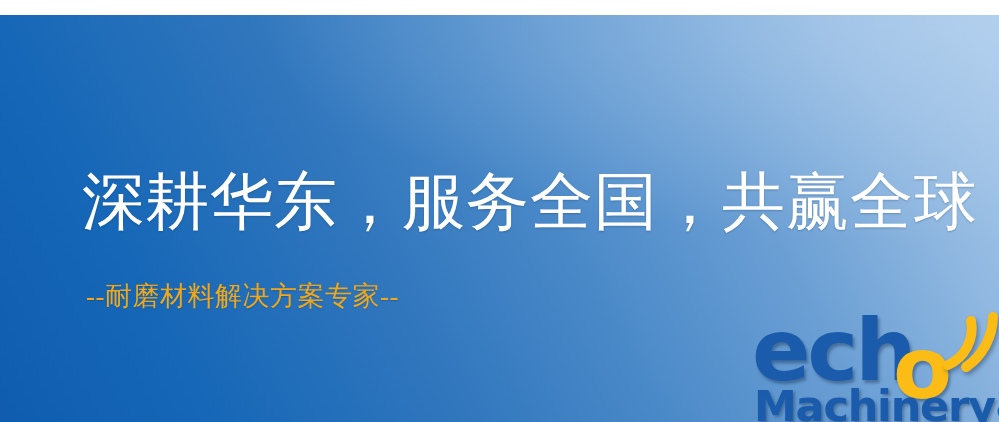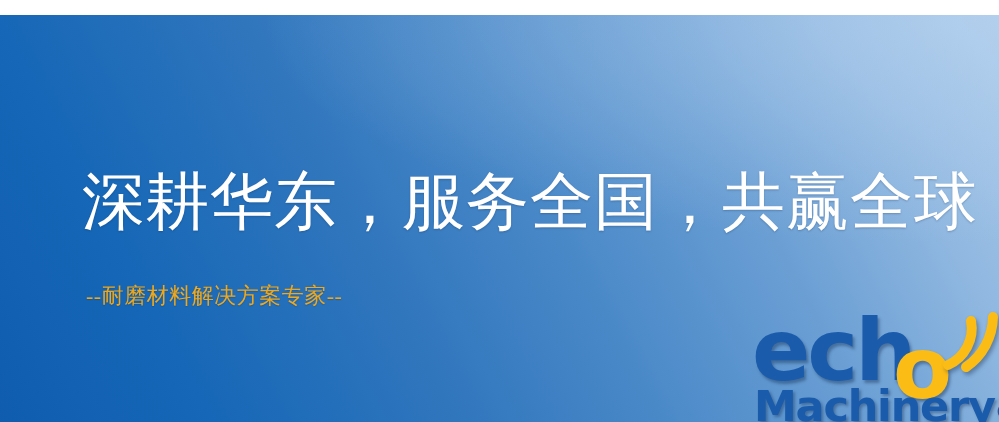--- a/index.html
+++ b/index.html
@@ -42,21 +42,21 @@
     white-space: nowrap;
     text-shadow: 0 1px 2px rgba(10,45,90,0.28);
   }
 
   
   #subtitle {
     position: absolute;
     left: 86px;
     top: 264px;
     font-family: "Liberation Serif", "DejaVu Serif", serif;
-    font-size: 22px;
+    font-size: 27px;
     line-height: 34px;
     letter-spacing: 0.5px;
     color: #f0a81a;
     white-space: nowrap;
     text-shadow: 0 1px 1px rgba(20,60,110,0.30);
   }
 
   
   #logo {
     position: absolute;

